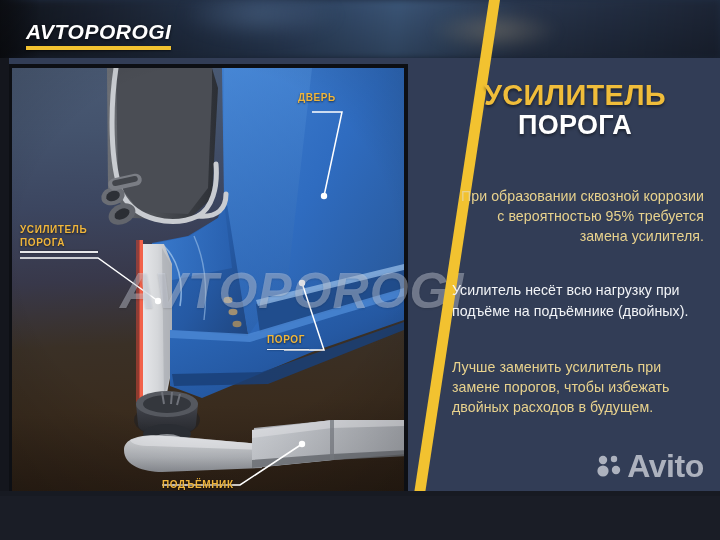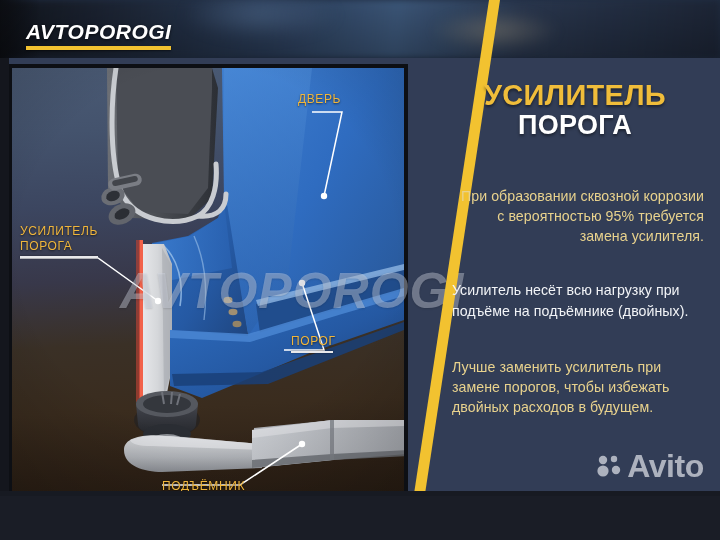--- a/index.html
+++ b/index.html
@@ -106,21 +106,21 @@
     position:absolute; left:0; bottom:0; width:392px; height:10px;
     background:linear-gradient(180deg, rgba(120,140,170,.15), rgba(10,12,18,.9));
   }
 
   
   .diag-svg { position:absolute; left:0; top:0; }
 
   
   .callout { position:absolute; z-index:30; }
   .callout .cl-text {
-    font-size:12px; font-weight:normal; color:#f0b63c;
+    font-size:10px; font-weight:bold; color:#f0b63c;
     letter-spacing:.6px; line-height:1.25;
     white-space:pre-line;
     text-shadow:0 1px 2px rgba(0,0,0,.6);
   }
   .callout .cl-rule {
     height:1.5px; background:#e8e8ea; margin-top:2px;
     box-shadow:0 0 2px rgba(0,0,0,.5);
   }
 
   
@@ -365,21 +365,21 @@
     <div class="callout" style="left:286px; top:24px; width:46px;">
       <div class="cl-text">ДВЕРЬ</div>
     </div>
 
     <div class="callout" style="left:8px; top:156px; width:80px;">
       <div class="cl-text">УСИЛИТЕЛЬ
 ПОРОГА</div>
       <div class="cl-rule" style="width:78px;"></div>
     </div>
 
-    <div class="callout" style="left:279px; top:266px; width:44px;">
+    <div class="callout" style="left:255px; top:266px; width:44px;">
       <div class="cl-text">ПОРОГ</div>
       <div class="cl-rule" style="width:42px;"></div>
     </div>
 
     <div class="callout" style="left:150px; top:411px; width:80px;">
       <div class="cl-text">ПОДЪЁМНИК</div>
       <div class="cl-rule" style="width:78px;"></div>
     </div>
   </div>
 

